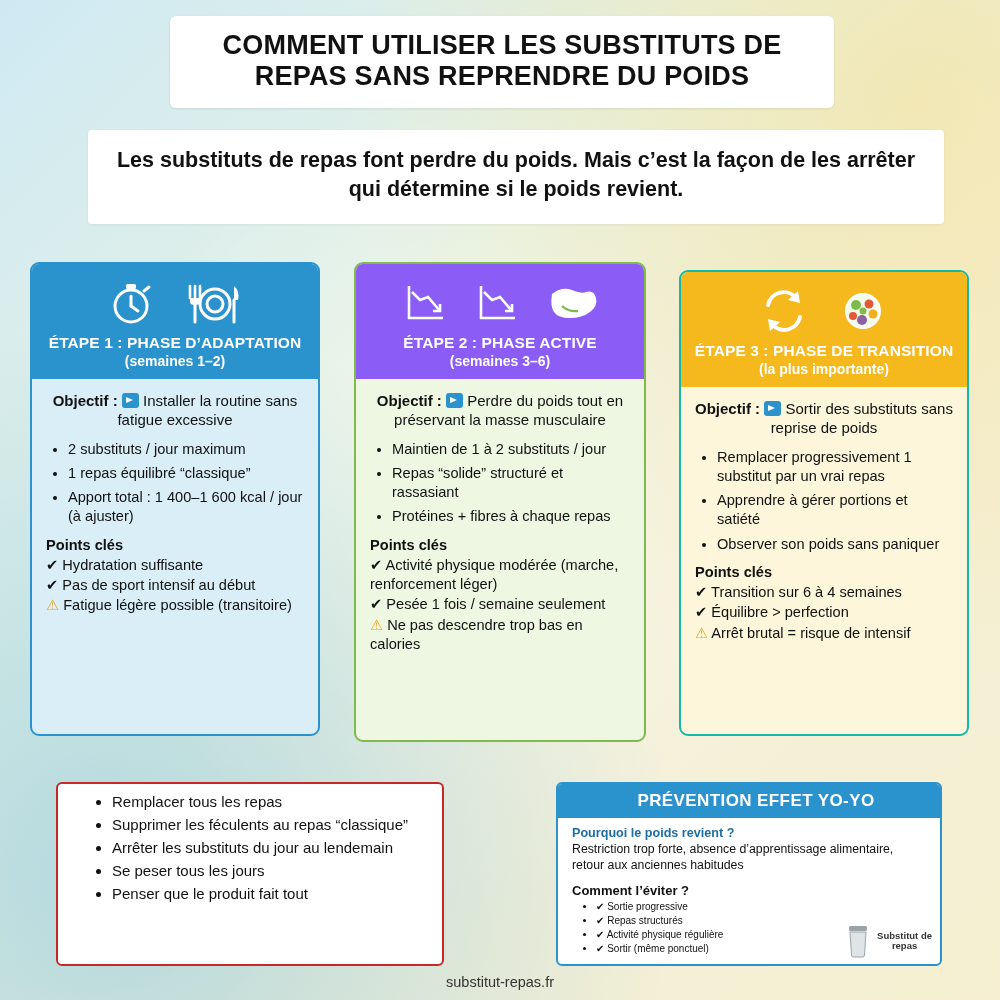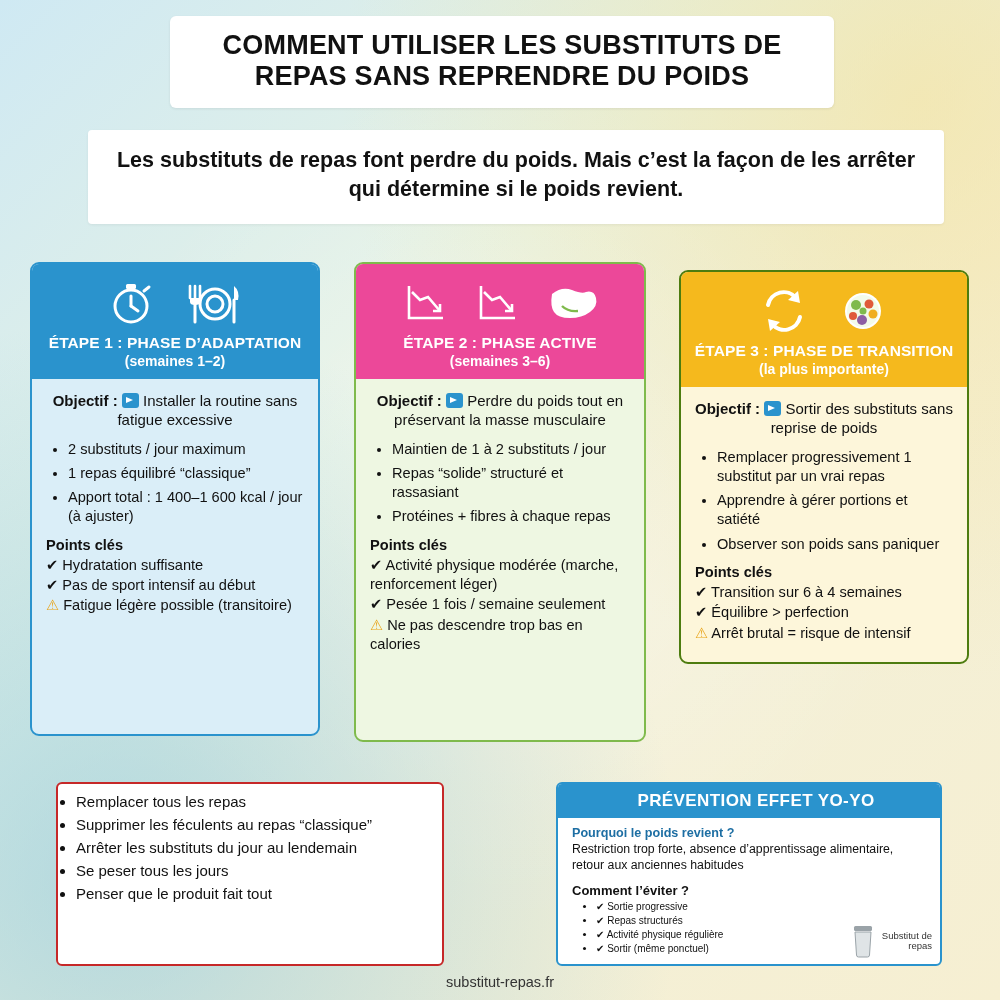--- a/index.html
+++ b/index.html
@@ -88,42 +88,42 @@
   .check{color:#111;}
   .warn{color:#e8a317;}
 
   
   #card1{left:30px;top:262px;width:290px;height:474px;background:#daeef8;border:2px solid #2a93cd;}
   #card1 .head{background:#2a93cd;}
   #card1 .arrow-chip{background:#2a93cd;}
 
   
   #card2{left:354px;top:262px;width:292px;height:480px;background:#eef7e2;border:2px solid #7fba4c;}
-  #card2 .head{background:#ec4899;}
+  #card2 .head{background:#8b5cf6;}
   #card2 .arrow-chip{background:#2a93cd;}
 
   
-  #card3{left:679px;top:270px;width:290px;height:394px;background:#fdf6da;border:2px solid #4d7c0f;}
+  #card3{left:679px;top:270px;width:290px;height:466px;background:#fdf6da;border:2px solid #14b8a6;}
   #card3 .head{background:#f5b91d;}
   #card3 .arrow-chip{background:#2a93cd;}
 
   
   #errors{
     position:absolute;left:56px;top:782px;width:388px;height:184px;
     background:#fff;border:2px solid #c62828;border-radius:6px;box-sizing:border-box;overflow:hidden;
   }
   #errors .ehead{
     background:#c62828;color:#fff;height:32px;display:flex;align-items:center;
     padding:0 10px;
   }
   #errors .ehead .etitle{
     flex:1;text-align:center;font-size:16px;font-weight:bold;letter-spacing:.4px;
     text-transform:uppercase;padding-right:26px;
   }
-  #errors ul{margin:8px 0 0 0;padding-left:18px;}
+  #errors ul{margin:8px 0 0 0;padding-left:54px;}
   #errors ul li{font-size:15px;line-height:1.33;margin-bottom:3px;color:#111;}
 
   #yoyo{
     position:absolute;left:556px;top:782px;width:386px;height:184px;
     background:#fff;border:2px solid #2a93cd;border-radius:6px;box-sizing:border-box;overflow:hidden;
   }
   #yoyo .yhead{
     background:#2a93cd;color:#fff;height:34px;display:flex;align-items:center;
     padding:0 10px;
   }
@@ -134,21 +134,21 @@
   #yoyo .ybody{padding:8px 12px 6px 14px;position:relative;}
   .y-q{font-size:12.6px;font-weight:bold;color:#1d6ea3;margin-bottom:2px;}
   .y-t{font-size:12.3px;line-height:1.28;color:#111;}
   .y-q2{font-size:13px;font-weight:bold;color:#111;margin:10px 0 2px;}
   #yoyo ul{margin:0;padding-left:24px;}
   #yoyo ul li{font-size:10px;line-height:1.4;color:#111;}
 
   .logo{
     position:absolute;right:8px;bottom:4px;display:flex;align-items:center;gap:6px;
   }
-  .logo .ltxt{font-size:9.5px;font-weight:normal;line-height:1.1;color:#333;text-align:right;}
+  .logo .ltxt{font-size:9.5px;font-weight:bold;line-height:1.1;color:#333;text-align:center;}
 
   .footer{
     position:absolute;left:0;right:0;bottom:10px;text-align:center;
     font-size:14.5px;color:#333;
   }
 </style>
 </head>
 <body>
 
 <div class="wrap">

